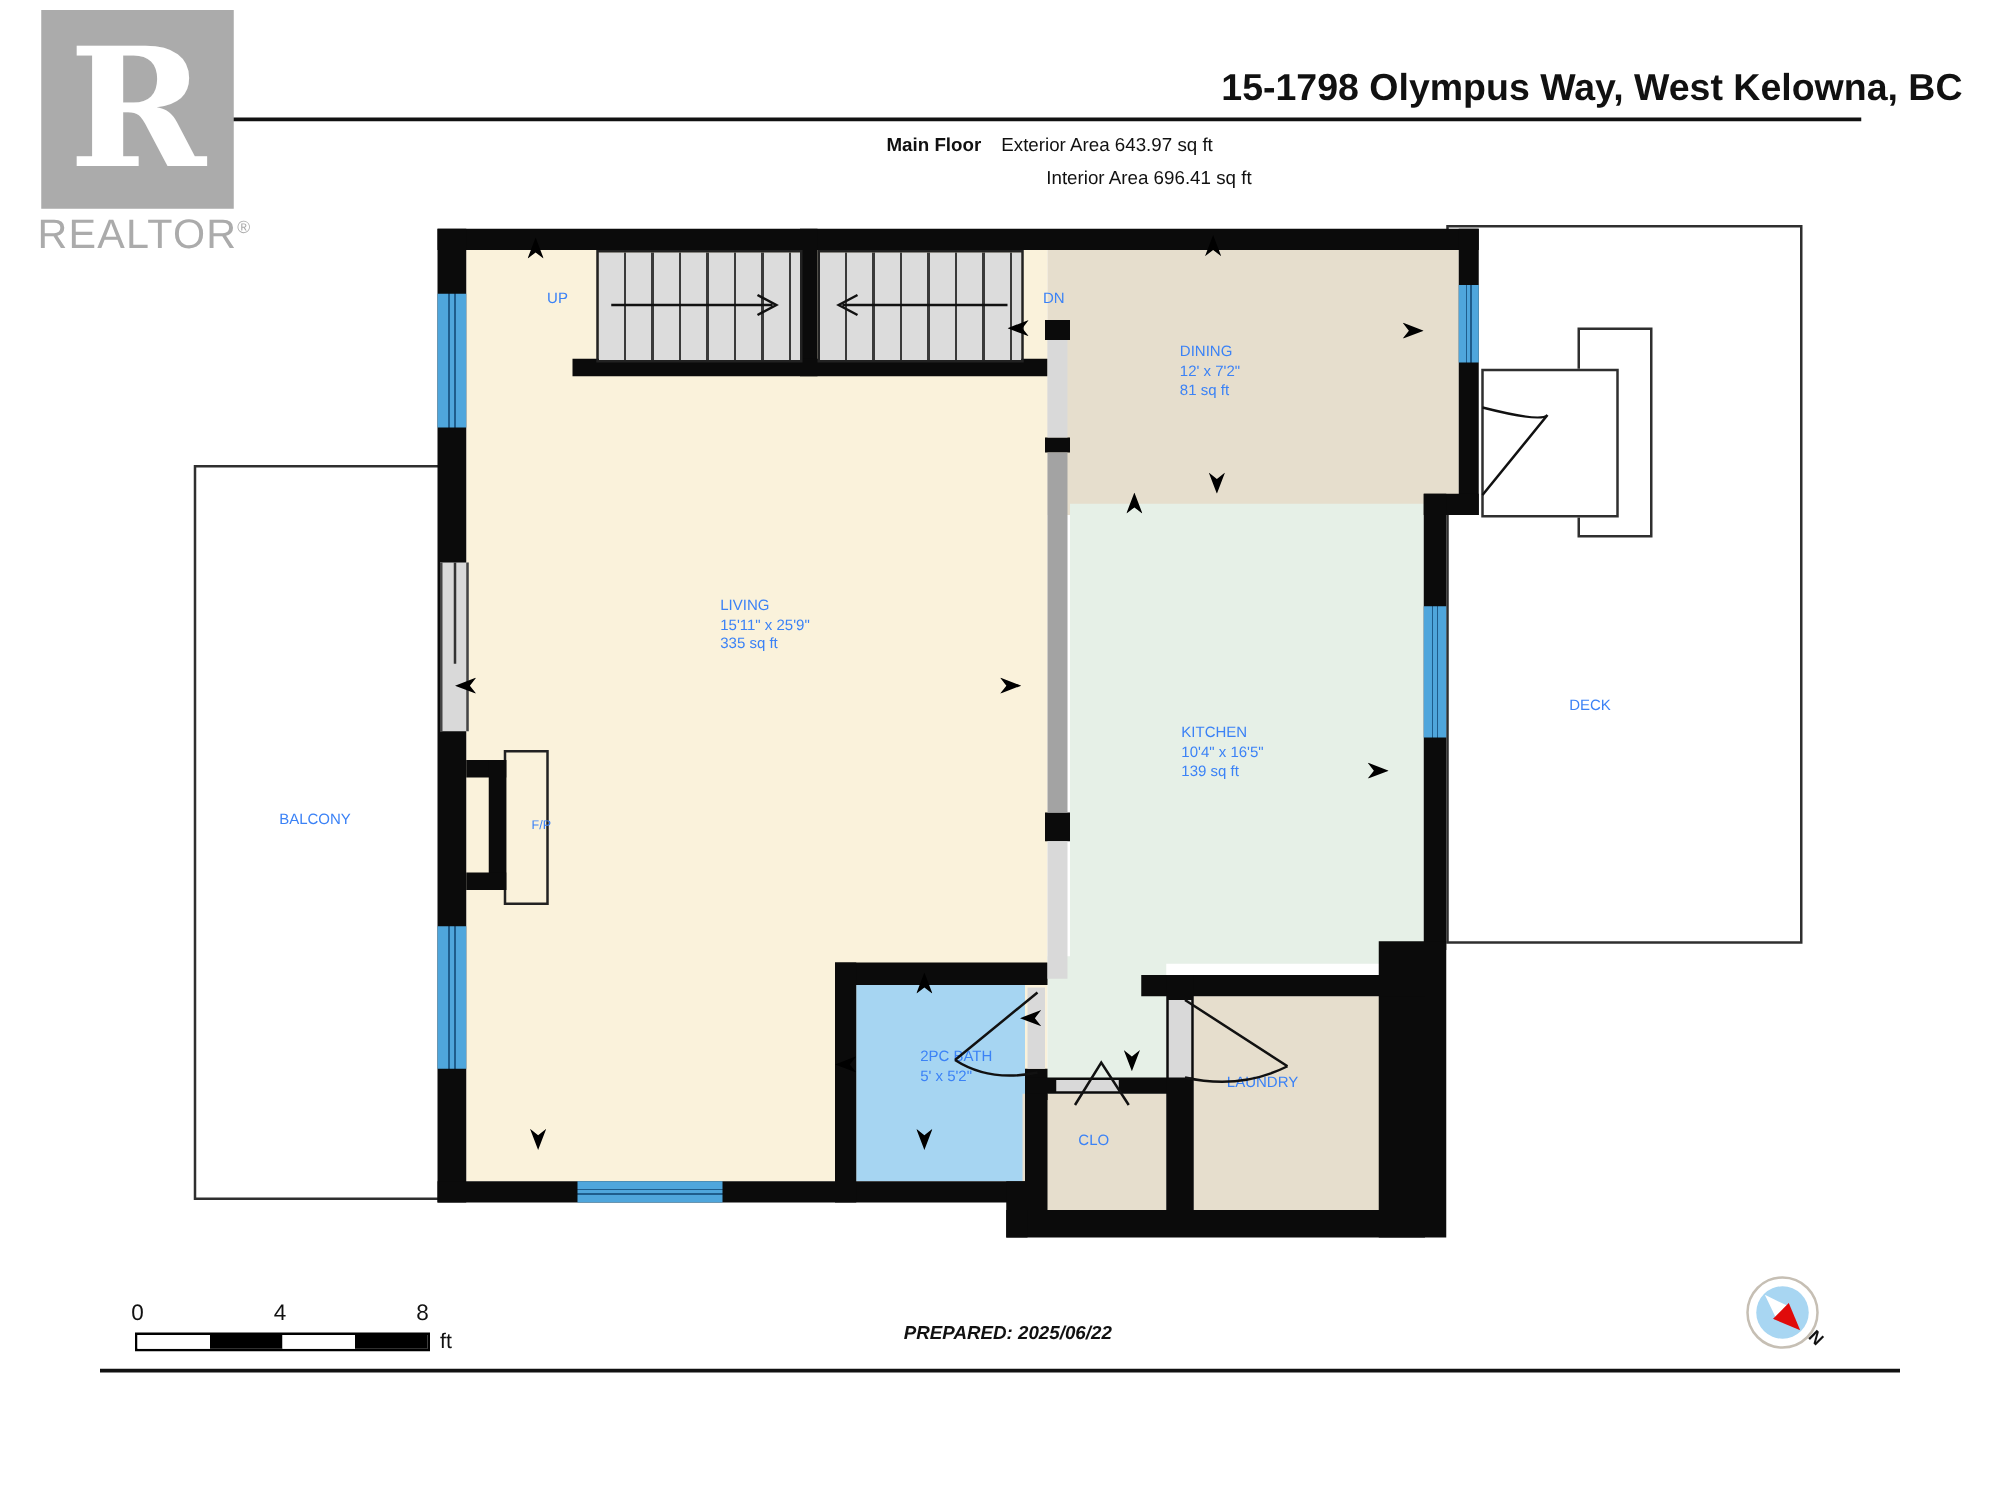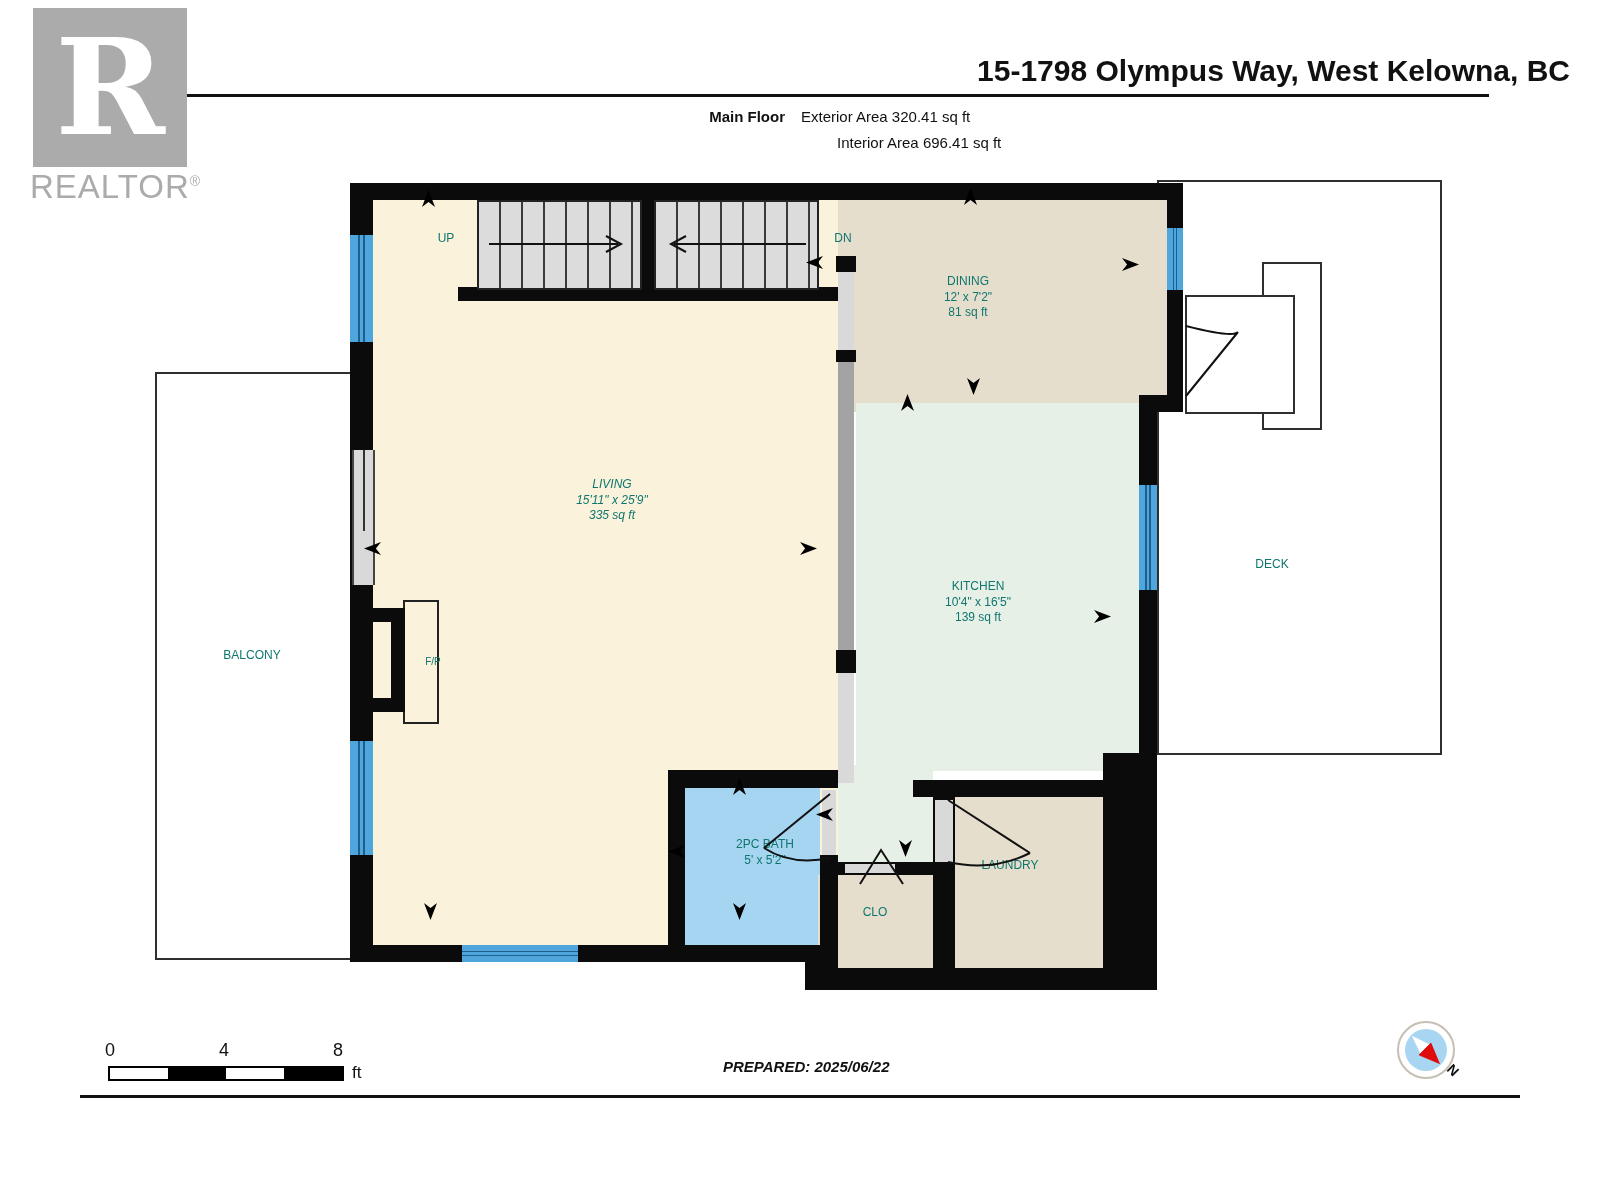--- a/index.html
+++ b/index.html
@@ -11,22 +11,22 @@
   .win{position:absolute;z-index:45;background:#4fa6dc;}
   .win.v{background:linear-gradient(90deg,#4fa6dc 0 35%,#1f5d8c 35% 43%,#4fa6dc 43% 57%,#1f5d8c 57% 65%,#4fa6dc 65% 100%);}
   .win.h{background:linear-gradient(180deg,#4fa6dc 0 35%,#1f5d8c 35% 43%,#4fa6dc 43% 57%,#1f5d8c 57% 65%,#4fa6dc 65% 100%);}
   .slider{position:absolute;z-index:45;background:#d9d9d9;border-left:2px solid #444;border-right:2px solid #444;}
   .slider:after{content:"";position:absolute;left:45%;top:0;width:2px;height:60%;background:#333;}
   .counter{position:absolute;z-index:40;background:#a3a3a3;}
   .outline{position:absolute;border:2px solid #2f2f2f;background:#ffffff;z-index:5;}
   .outline2{position:absolute;border:2px solid #2f2f2f;background:#ffffff;z-index:6;}
   .stair{position:absolute;z-index:35;border:2px solid #222;
          background:repeating-linear-gradient(90deg,#dcdcdc 0 20px,#3a3a3a 20px 22px);}
-  .lbl{position:absolute;z-index:60;transform:translate(-50%,-50%);text-align:center;
-       font-size:12px;line-height:1.3;color:#0f766e;white-space:nowrap;}
+  .lbl{position:absolute;z-index:60;transform:translate(-50%,-50%);text-align:left;
+       font-size:12px;line-height:1.3;color:#3b82f6;white-space:nowrap;}
   .lbl.small{font-size:10px;margin-left:12px;}
   .arr{position:absolute;z-index:65;width:17px;height:13px;background:#000;
        clip-path:polygon(0 0,100% 50%,0 100%,30% 50%);}
   .fp-frame{position:absolute;background:#0b0b0b;z-index:32;}
   .fp-box{position:absolute;border:2px solid #222;background:#faf2db;z-index:31;}
   svg.overlay{position:absolute;left:0;top:0;z-index:70;pointer-events:none;}
   .hdr-title{position:absolute;left:0;top:54px;width:1570px;text-align:right;
              font-size:30px;font-weight:bold;z-index:80;}
   .hdr-rule{position:absolute;left:77px;top:94px;width:1412px;height:3px;background:#111;z-index:80;}
   .hdr-small{position:absolute;font-size:15px;z-index:80;}
@@ -56,21 +56,21 @@
 <div class="page">
 
   <div class="logo-box">
     <span class="logo-r">R</span>
   </div>
   <div class="logo-word"><span>REALTOR</span><sup>®</sup></div>
 
   <div class="hdr-title">15-1798 Olympus Way, West Kelowna, BC</div>
   <div class="hdr-rule"></div>
   <div class="hdr-small" style="left:600px;top:108px;width:185px;text-align:right;font-weight:bold;">Main Floor</div>
-  <div class="hdr-small" style="left:801px;top:108px;">Exterior Area 320.41 sq ft</div>
+  <div class="hdr-small" style="left:801px;top:108px;">Exterior Area 643.97 sq ft</div>
   <div class="hdr-small" style="left:801px;top:134px;margin-left:36px;">Interior Area 696.41 sq ft</div>
 
   <div class="outline" style="left:155px;top:372px;width:200px;height:584px;"></div>
   <div class="outline" style="left:1157px;top:180px;width:281px;height:571px;"></div>
   <div class="outline" style="left:1262px;top:262px;width:56px;height:164px;"></div>
   <div class="outline2" style="left:1185px;top:295px;width:106px;height:115px;"></div>
 
   <div class="floor" style="left:373px;top:200px;width:465px;height:745px;background:#faf2db;"></div>
   <div class="floor" style="left:838px;top:200px;width:329px;height:212px;background:#e6decd;"></div>
   <div class="floor" style="left:856px;top:403px;width:283px;height:368px;background:#e6f0e7;"></div>
@@ -119,21 +119,21 @@
   <div class="win v" style="left:1139px;top:485px;width:18px;height:105px;"></div>
 
   <div class="stair" style="left:477px;top:200px;width:161px;height:86px;"></div>
   <div class="stair" style="left:654px;top:200px;width:161px;height:86px;"></div>
 
   <div class="fp-box" style="left:403px;top:600px;width:32px;height:120px;"></div>
   <div class="fp-frame" style="left:373px;top:608px;width:32px;height:14px;"></div>
   <div class="fp-frame" style="left:391px;top:608px;width:14px;height:104px;"></div>
   <div class="fp-frame" style="left:373px;top:698px;width:32px;height:14px;"></div>
 
-  <div class="lbl" style="left:612px;top:500px;font-style:italic;">
+  <div class="lbl" style="left:612px;top:500px;">
     <div>LIVING</div>
     <div>15'11" x 25'9"</div>
     <div>335 sq ft</div>
   </div>
   <div class="lbl" style="left:968px;top:297px;">
     <div>DINING</div>
     <div>12' x 7'2"</div>
     <div>81 sq ft</div>
   </div>
   <div class="lbl" style="left:978px;top:602px;">

